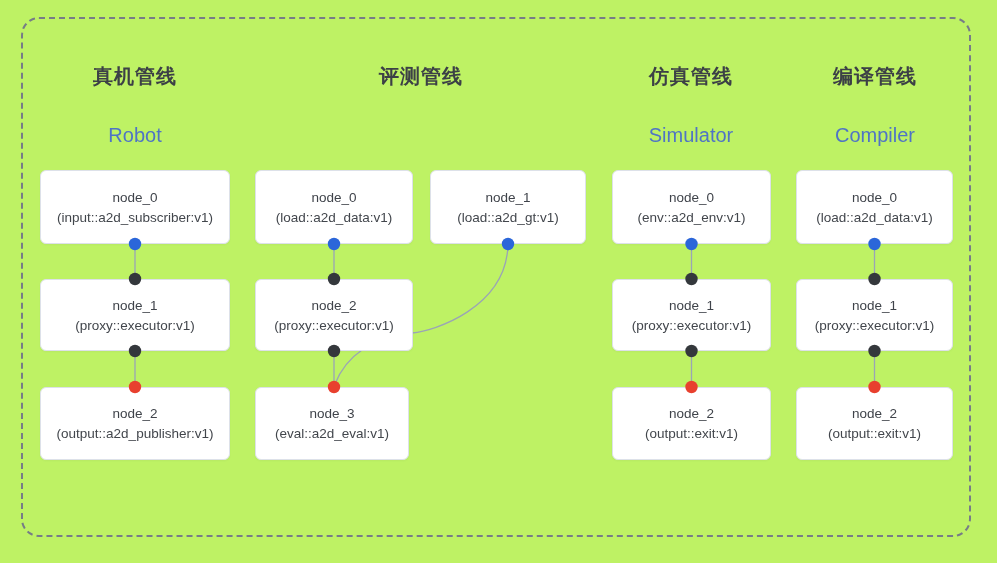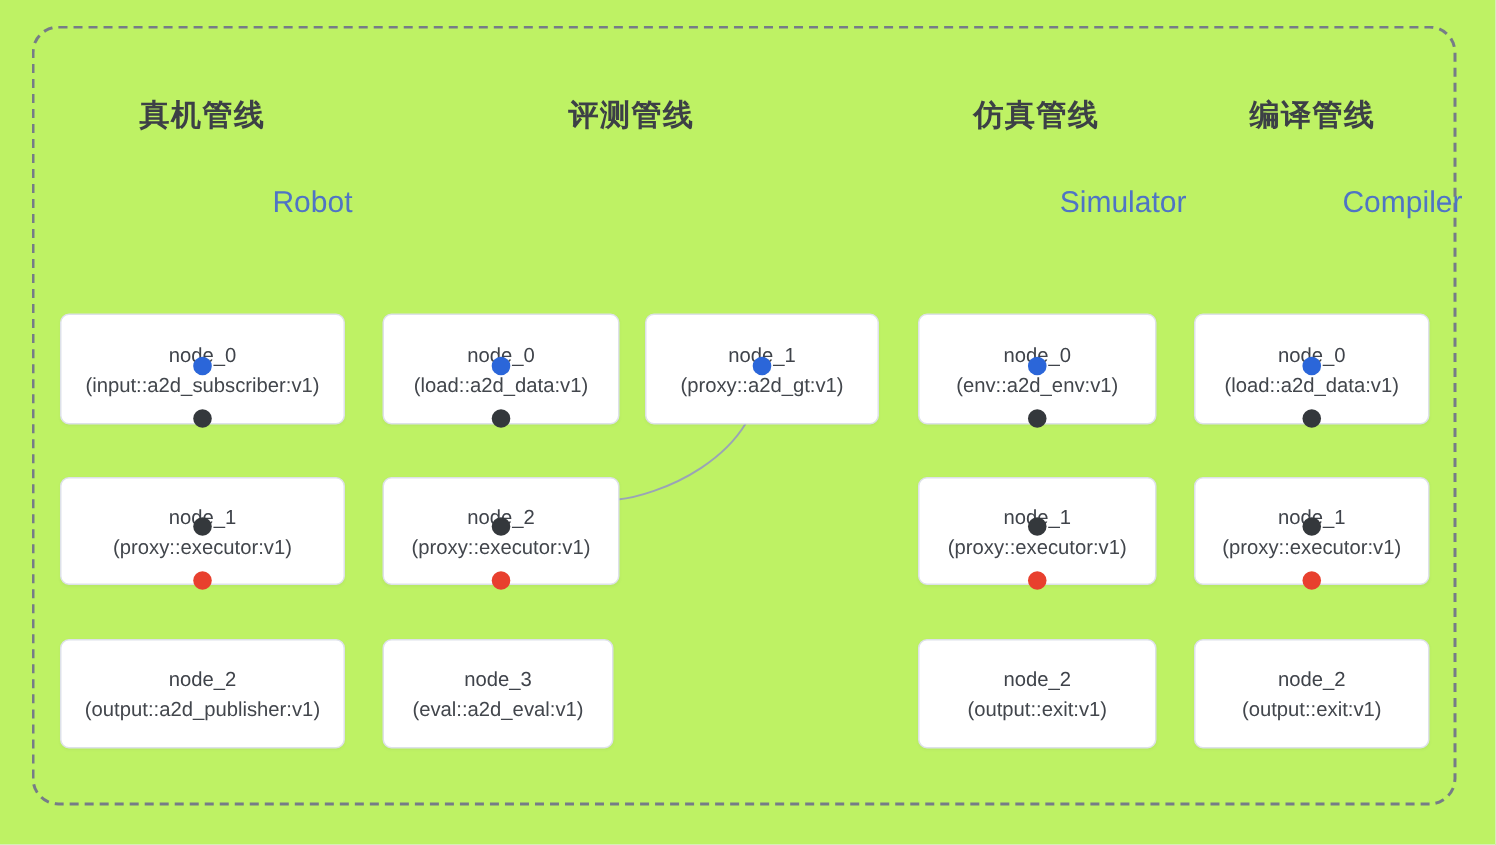--- a/index.html
+++ b/index.html
@@ -43,40 +43,39 @@
     font-size: 20px;
     font-weight: 700;
     color: #3c4046;
     letter-spacing: 1px;
     z-index: 2;
   }
   .en-title {
     position: absolute;
     top: 124px;
     width: 200px;
-    text-align: right;
+    text-align: center;
     font-size: 20px;
     font-weight: 400;
     color: #4f74c5;
     z-index: 2;
   }
   .node {
     position: absolute;
     box-sizing: border-box;
     background: #ffffff;
     border: 1px solid #dde1e9;
     border-radius: 6px;
     box-shadow: 0 1px 2px rgba(60,70,110,0.05);
     display: flex;
     flex-direction: column;
     align-items: center;
     justify-content: center;
     gap: 3px;
     z-index: 2;
-    margin-top: 39px;
   }
   .nname {
     font-size: 13.5px;
     color: #3f434a;
     line-height: 17px;
     white-space: nowrap;
   }
   .ntype {
     font-size: 13.5px;
     color: #42464c;
@@ -131,21 +130,21 @@
     <div class="nname">node_2</div>
     <div class="ntype">(output::a2d_publisher:v1)</div>
   </div>
 
   <div class="node" style="left:255px;top:170px;width:158px;height:74px">
     <div class="nname">node_0</div>
     <div class="ntype">(load::a2d_data:v1)</div>
   </div>
   <div class="node" style="left:430px;top:170px;width:156px;height:74px">
     <div class="nname">node_1</div>
-    <div class="ntype">(proxy::a2d_gt:v1)</div>
+    <div class="ntype">(load::a2d_gt:v1)</div>
   </div>
   <div class="node" style="left:255px;top:279px;width:158px;height:72px">
     <div class="nname">node_2</div>
     <div class="ntype">(proxy::executor:v1)</div>
   </div>
   <div class="node" style="left:255px;top:387px;width:154px;height:73px">
     <div class="nname">node_3</div>
     <div class="ntype">(eval::a2d_eval:v1)</div>
   </div>
 

